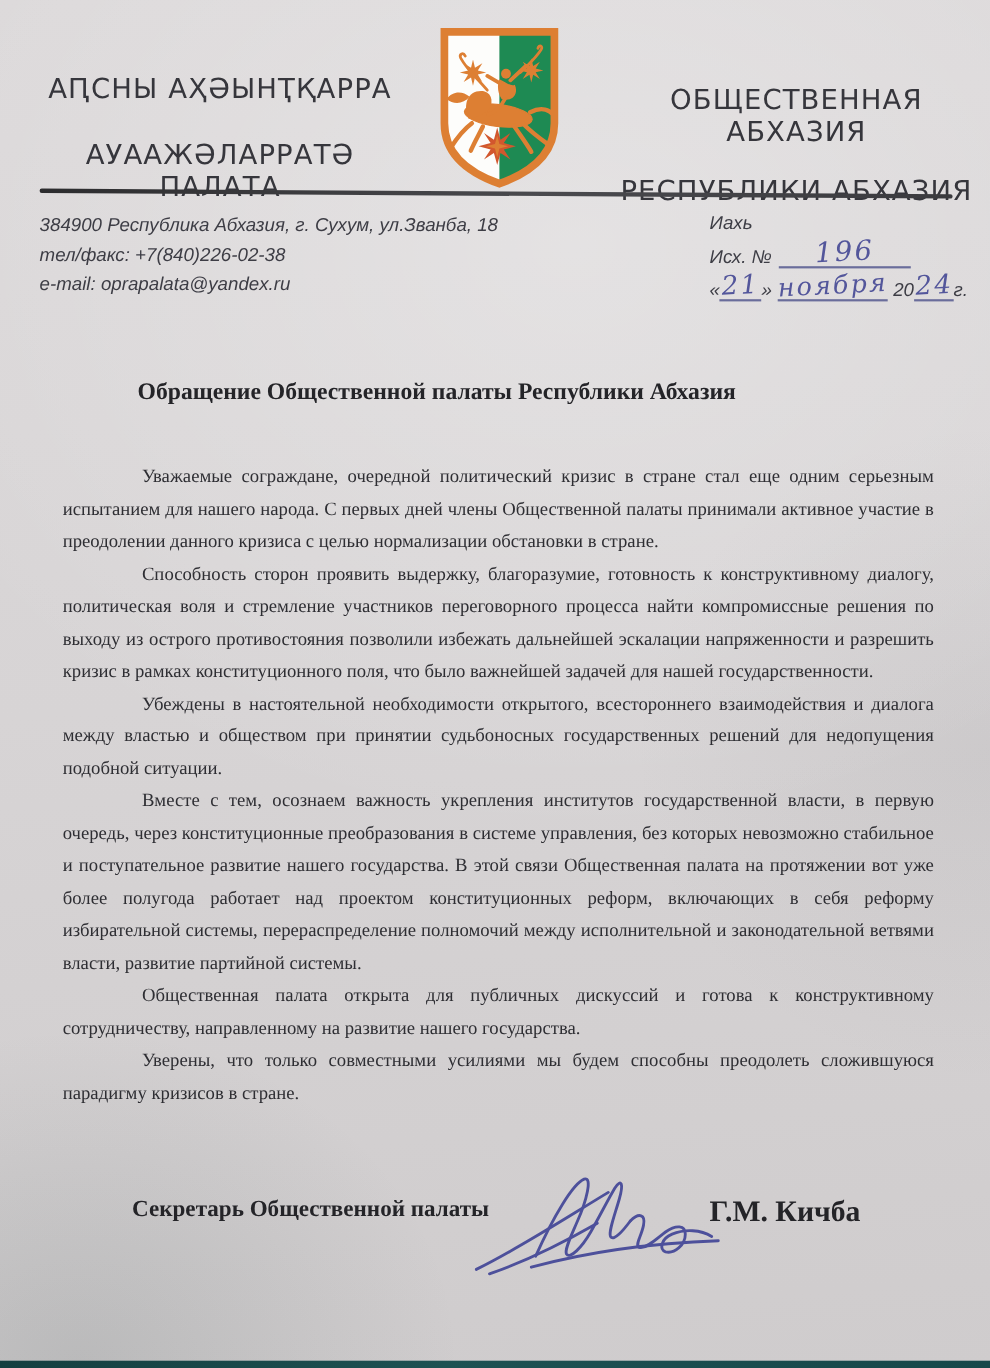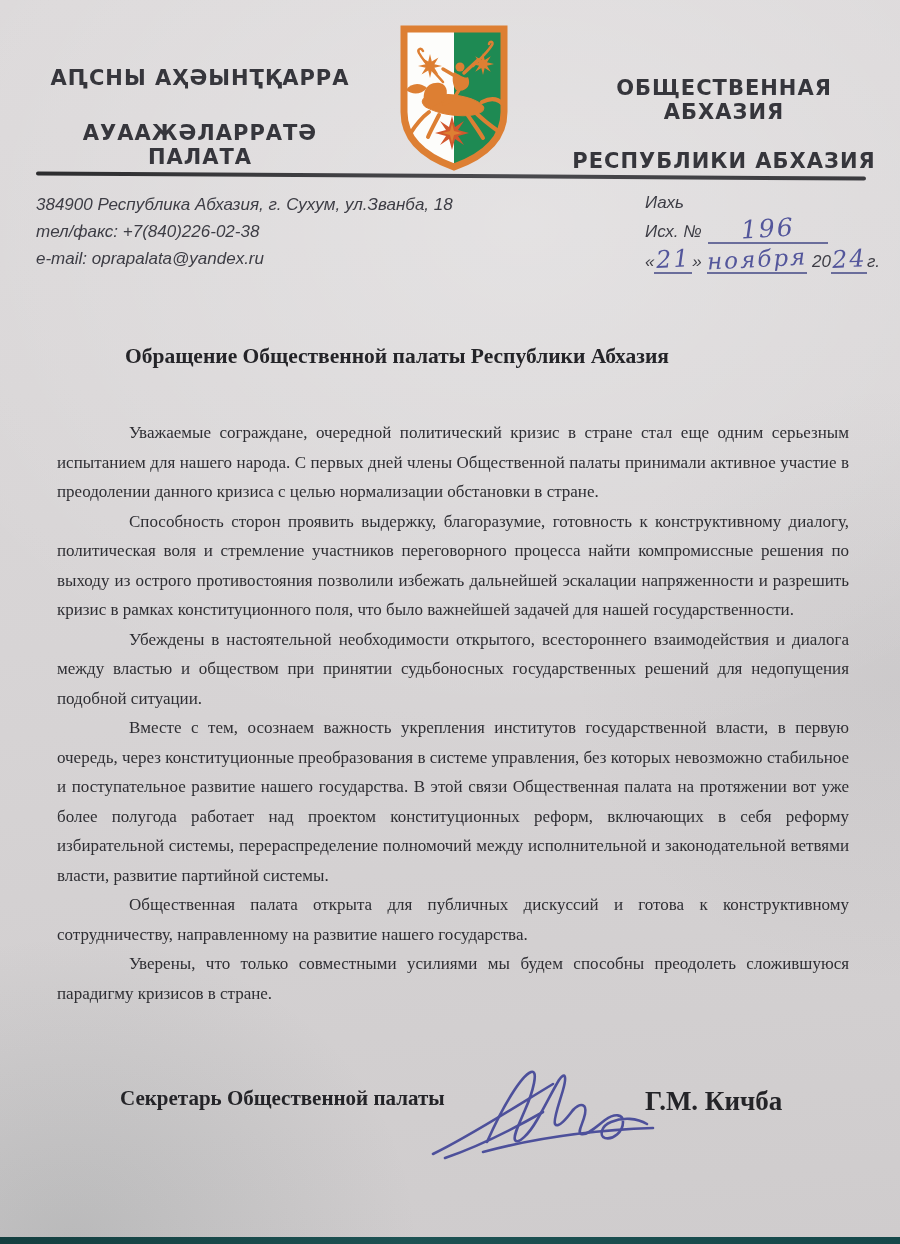--- a/index.html
+++ b/index.html
@@ -18,21 +18,21 @@
       linear-gradient(176deg,#dcd9da 0%,#d7d4d5 50%,#cfcccd 100%);
   }
   .photo-edge-bottom{
     position:absolute;left:0;bottom:0;width:100%;height:7px;
     background:linear-gradient(90deg,#143f40,#1d5253 45%,#16484a);
   }
   
   .hdr-block{
     position:absolute;text-align:center;
     font-family:"DejaVu Sans","Liberation Sans",sans-serif;
-    font-weight:bold;font-size:21px;letter-spacing:1px;color:#36363c;
+    font-weight:normal;font-size:25px;letter-spacing:1px;color:#36363c;
   }
   .hdr-left{left:30px;top:66px;width:340px;}
   .hdr-right{left:556px;top:76px;width:336px;}
   .hdr-line{display:block;}
   .hdr-left .hdr-line + .hdr-line{margin-top:31px;}
   .hdr-right .hdr-line + .hdr-line{margin-top:25px;text-align:center;}
   .emblem{position:absolute;left:393px;top:20px;width:122px;height:152px;}
   
   .rule{
     position:absolute;left:36px;top:174px;width:830px;height:4px;
@@ -43,21 +43,21 @@
   .contact{
     position:absolute;left:36px;top:191px;
     font-family:"Liberation Sans","DejaVu Sans",sans-serif;
     font-style:italic;font-size:17px;line-height:27px;color:#3d3d45;
   }
   .ref{
     position:absolute;left:645px;top:193px;width:235px;
     font-family:"Liberation Sans","DejaVu Sans",sans-serif;
     font-style:italic;font-size:17px;color:#3d3d45;
   }
-  .ref-row{display:flex;align-items:center;margin-bottom:4px;}
+  .ref-row{display:flex;align-items:flex-end;margin-bottom:4px;}
   .hand{
     font-family:"DejaVu Serif",serif;font-style:italic;
     color:#53569b;letter-spacing:2px;
     transform:rotate(-3deg);display:inline-block;
   }
   .u-line{display:inline-block;border-bottom:2px solid #6a6d9b;text-align:center;}
   .hand-num{font-size:25px;line-height:20px;}
   .hand-day{font-size:24px;line-height:18px;}
   .hand-month{font-size:23px;line-height:18px;}
   .hand-year{font-size:24px;line-height:18px;}

